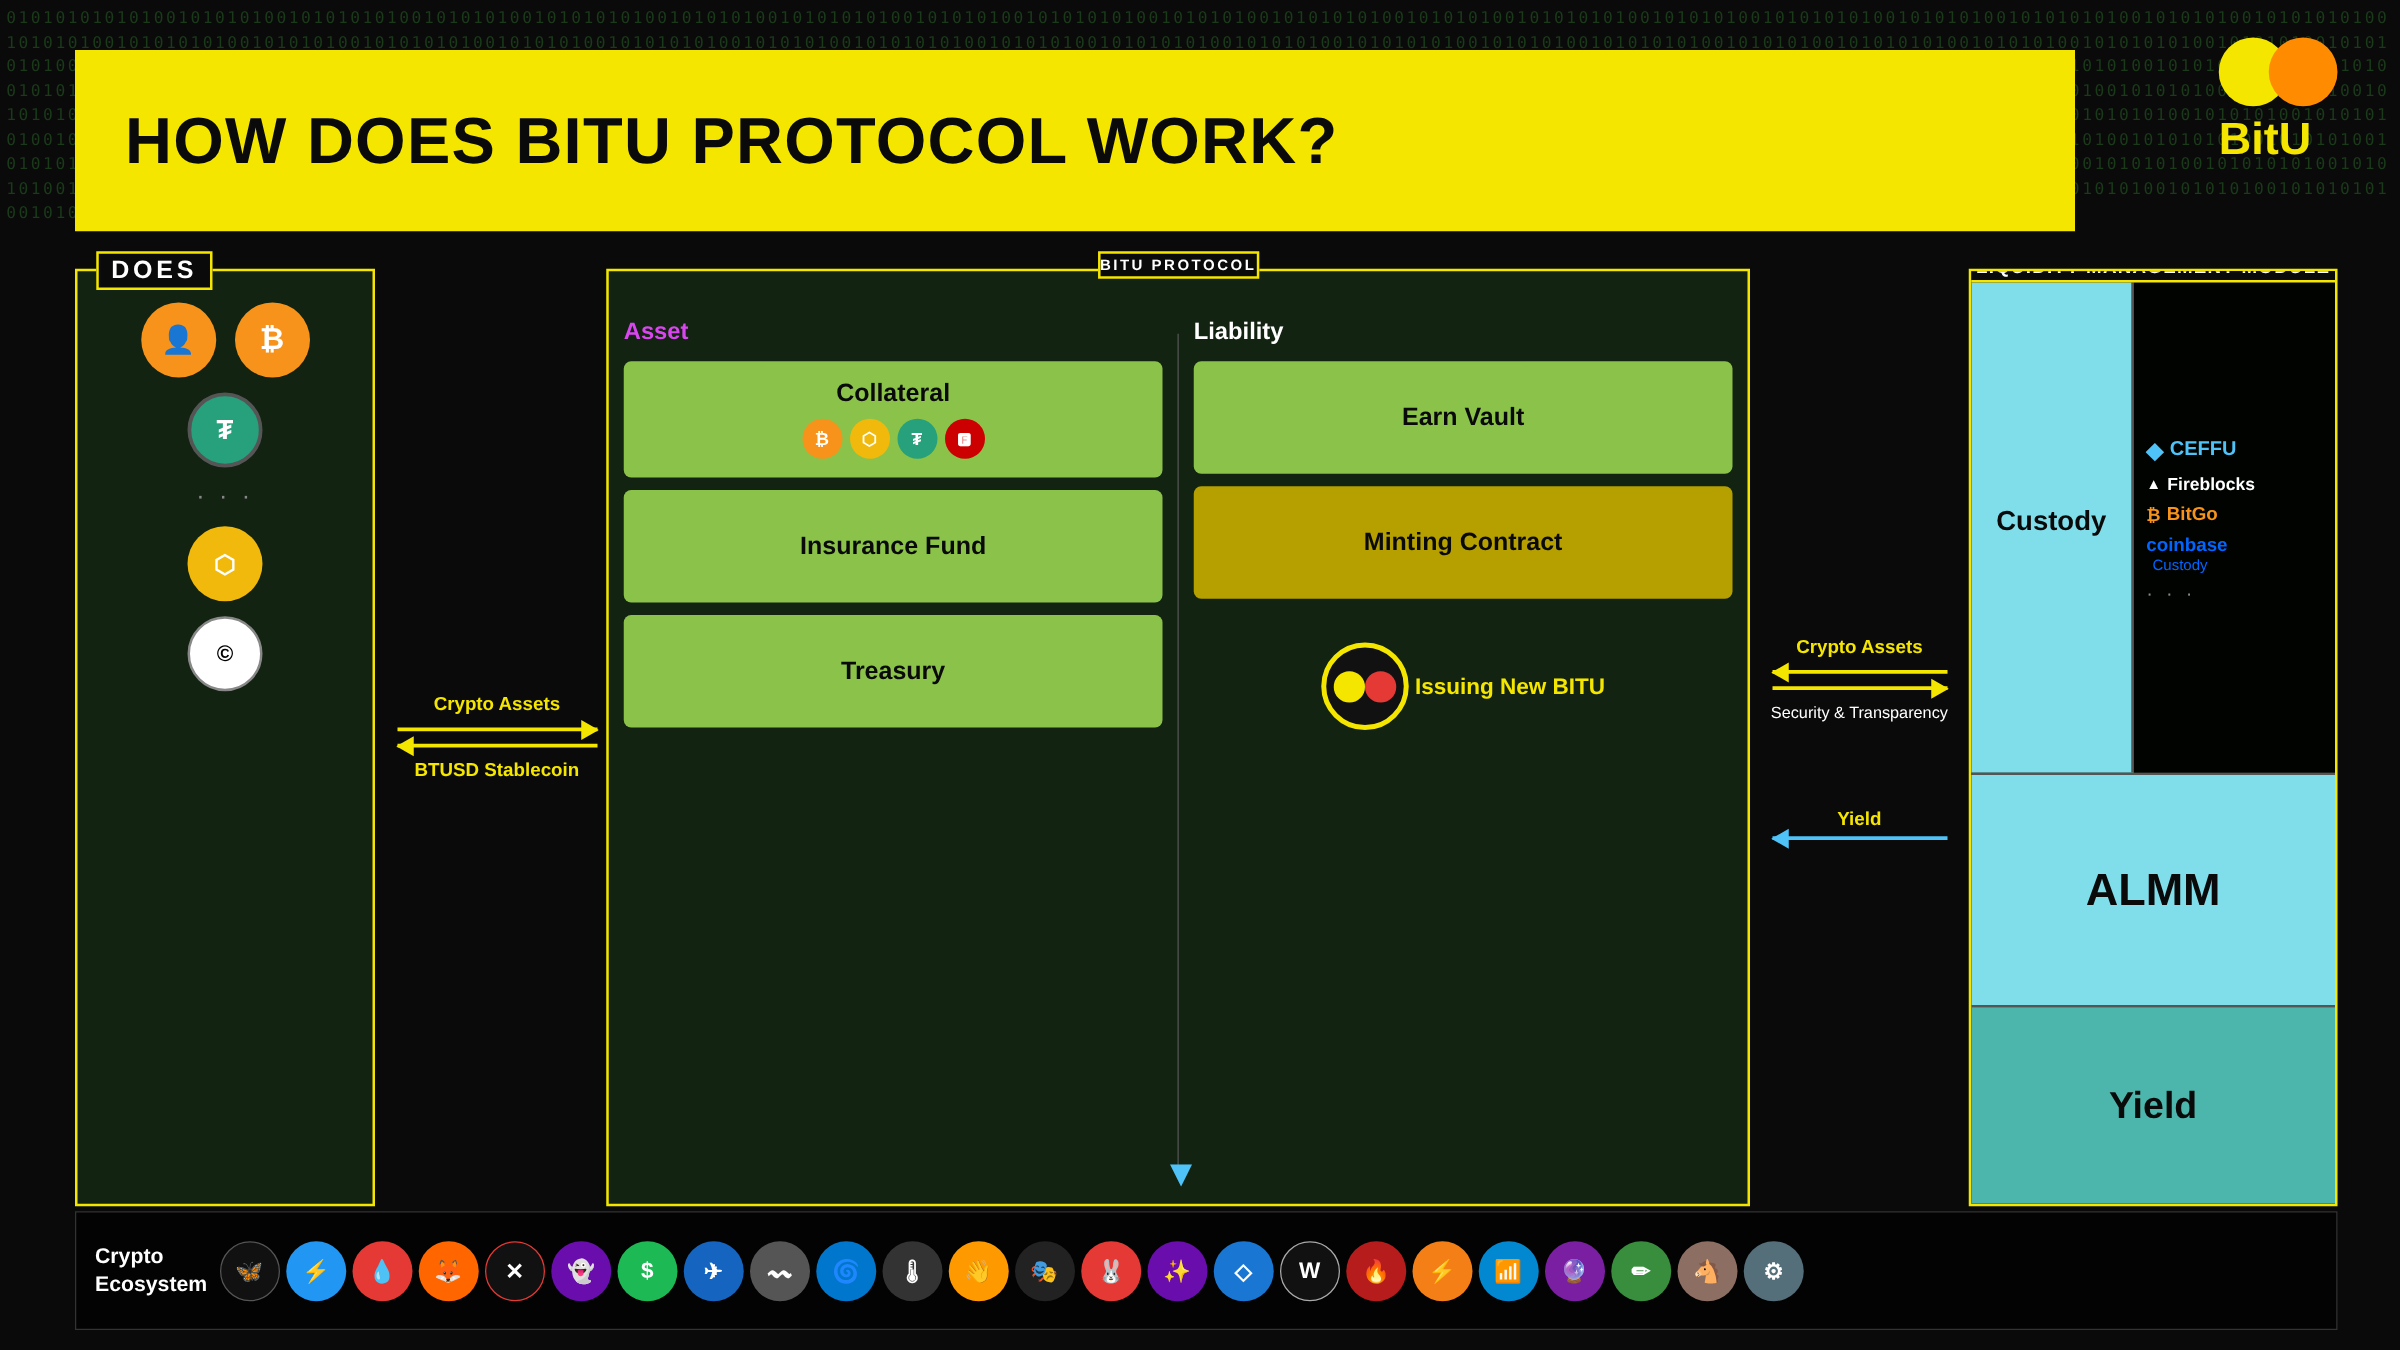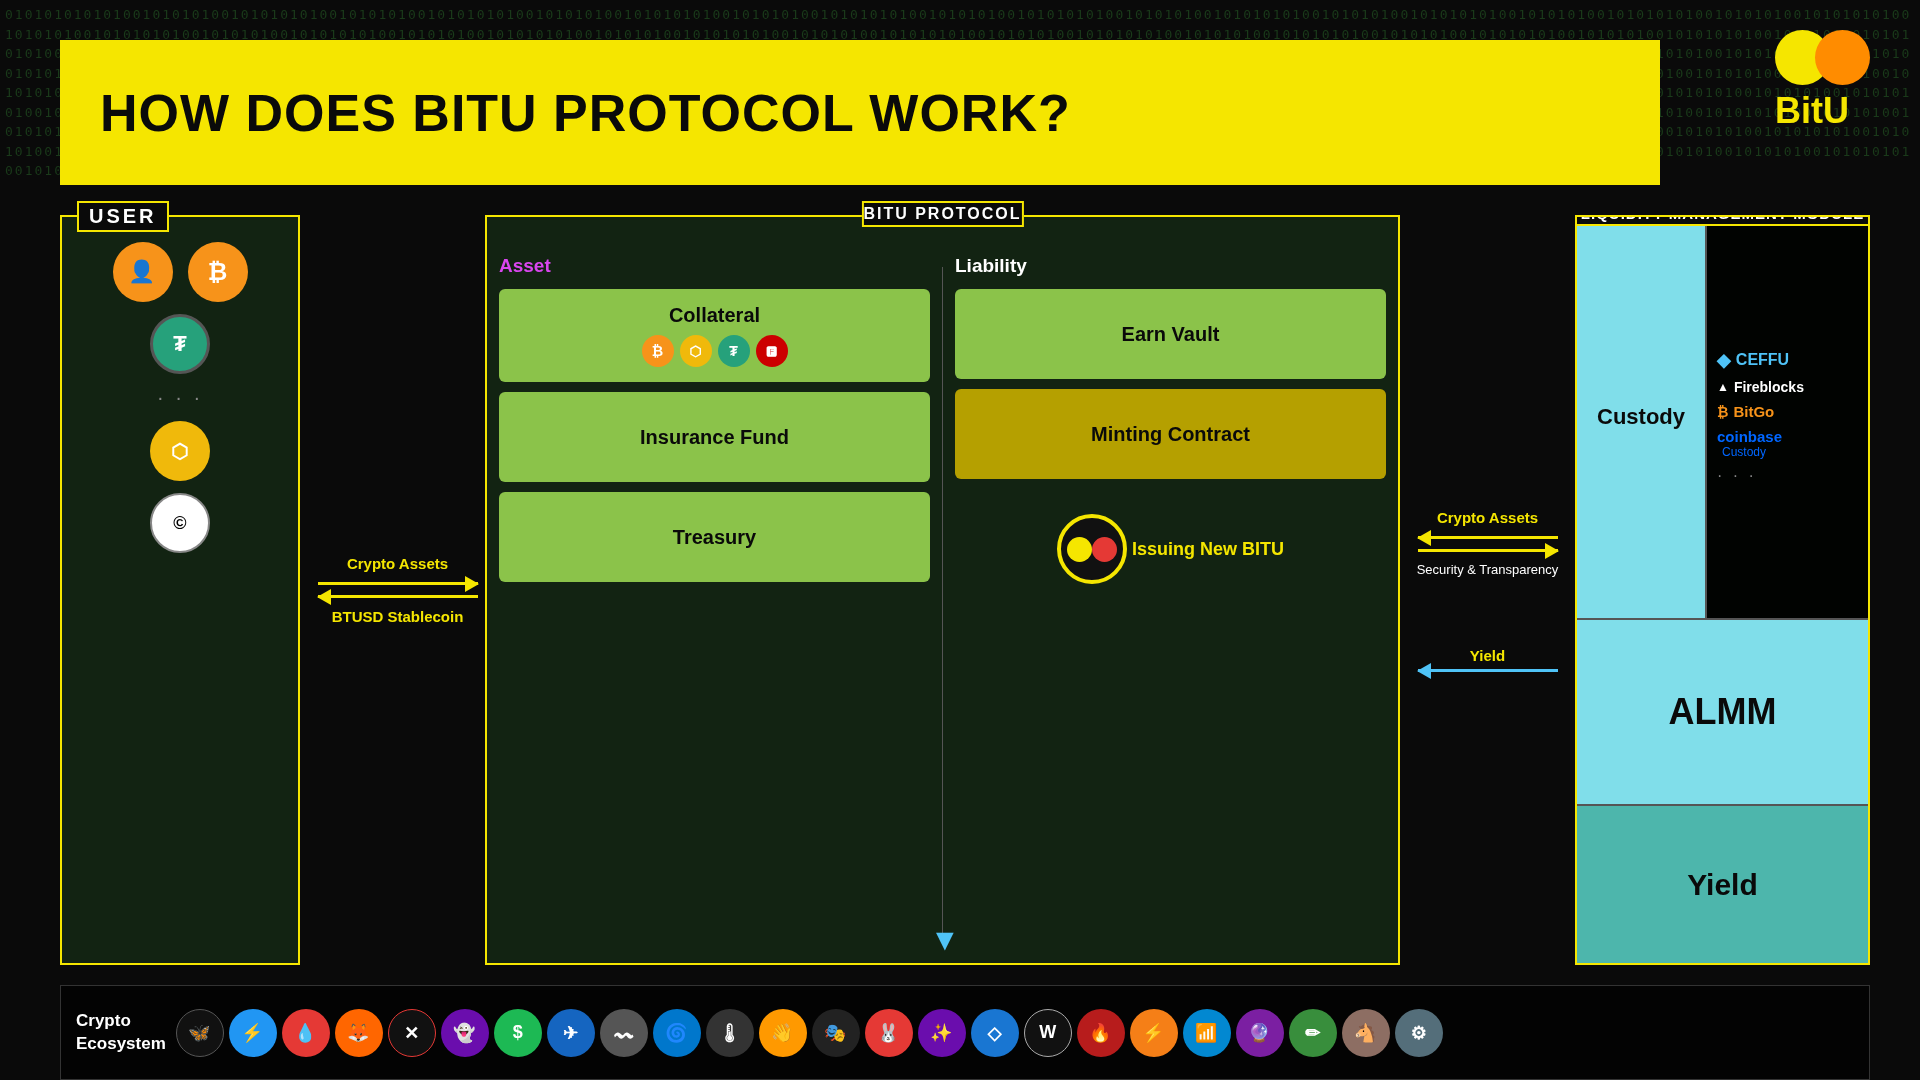--- a/index.html
+++ b/index.html
@@ -190,21 +190,21 @@
       align-items: center;
       justify-content: center;
       gap: 5px;
       min-height: 120px;
       padding: 10px;
     }
 
     
     .ecosystem-bar {
       position: absolute;
-      bottom: 0;
+      bottom: 16px;
       left: 60px;
       right: 50px;
       height: 95px;
       background: rgba(0,0,0,0.7);
       border: 1px solid #333;
       display: flex;
       align-items: center;
       padding: 16px 15px;
       gap: 10px;
     }
@@ -240,21 +240,21 @@
       <div class="circle-yellow"></div>
       <div class="circle-orange"></div>
     </div>
     <div class="bitu-text">BitU</div>
   </div>
 
   <div style="position: absolute; top: 215px; left: 60px; right: 50px; bottom: 115px; display: flex; align-items: stretch; gap: 0;">
 
     <div style="width: 240px; flex-shrink: 0; position: relative; margin-right: 10px;">
       <div style="border: 2px solid #f5e600; background: rgba(20,40,20,0.85); position: absolute; top: 0; left: 0; right: 0; bottom: 0;">
-        <div style="position: absolute; top: -16px; left: 15px; background: #0a0a0a; padding: 2px 10px; color: white; font-size: 20px; font-weight: bold; letter-spacing: 3px; border: 2px solid #f5e600;">USER</div>
+        <div style="position: absolute; top: -16px; left: 15px; background: #0a0a0a; padding: 2px 10px; color: white; font-size: 20px; font-weight: bold; letter-spacing: 3px; border: 2px solid #f5e600;">DOES</div>
 
         <div style="display: flex; flex-direction: column; align-items: center; padding-top: 25px; gap: 12px;">
 
           <div style="display: flex; gap: 15px; align-items: center;">
             <div class="coin-icon coin-user" style="font-size:22px;">👤</div>
             <div class="coin-icon coin-btc" style="font-size:24px; font-weight:bold;">₿</div>
           </div>
 
           <div class="coin-icon" style="background:#26a17b; font-size:22px; font-weight:bold; border:3px solid #555;">₮</div>
           <div class="dots-row">· · ·</div>
@@ -268,21 +268,21 @@
 
     <div style="width: 175px; flex-shrink: 0; display: flex; flex-direction: column; justify-content: center; align-items: center; gap: 10px;">
       <div style="color: #f5e600; font-size: 15px; font-weight: bold; text-align: center;">Crypto Assets</div>
       <div class="arrow-right"></div>
       <div class="arrow-left"></div>
       <div style="color: #f5e600; font-size: 15px; font-weight: bold; text-align: center;">BTUSD Stablecoin</div>
     </div>
 
     <div style="flex: 1; position: relative; min-width: 0;">
       <div style="border: 2px solid #f5e600; background: rgba(20,40,20,0.85); position: absolute; top: 0; left: 0; right: 0; bottom: 0;">
-        <div style="position: absolute; top: -16px; left: 50%; transform: translateX(-50%); background: #0a0a0a; padding: 2px 0; color: white; font-size: 16px; font-weight: bold; letter-spacing: 2px; border: 2px solid #f5e600; white-space: nowrap;">BITU PROTOCOL</div>
+        <div style="position: absolute; top: -16px; left: 50%; transform: translateX(-50%); background: #0a0a0a; padding: 2px 0; color: white; font-size: 12px; font-weight: bold; letter-spacing: 2px; border: 2px solid #f5e600; white-space: nowrap;">BITU PROTOCOL</div>
 
         <div style="display: flex; height: 100%; padding-top: 30px;">
 
           <div style="flex: 1; padding: 8px 12px; display: flex; flex-direction: column; gap: 10px;">
             <div style="color: #d946ef; font-size: 19px; font-weight: bold; margin-bottom: 2px;">Asset</div>
 
             <div class="green-box">
               <div class="green-box-text">Collateral</div>
               <div class="collateral-icons">
                 <div class="small-coin coin-btc">₿</div>

